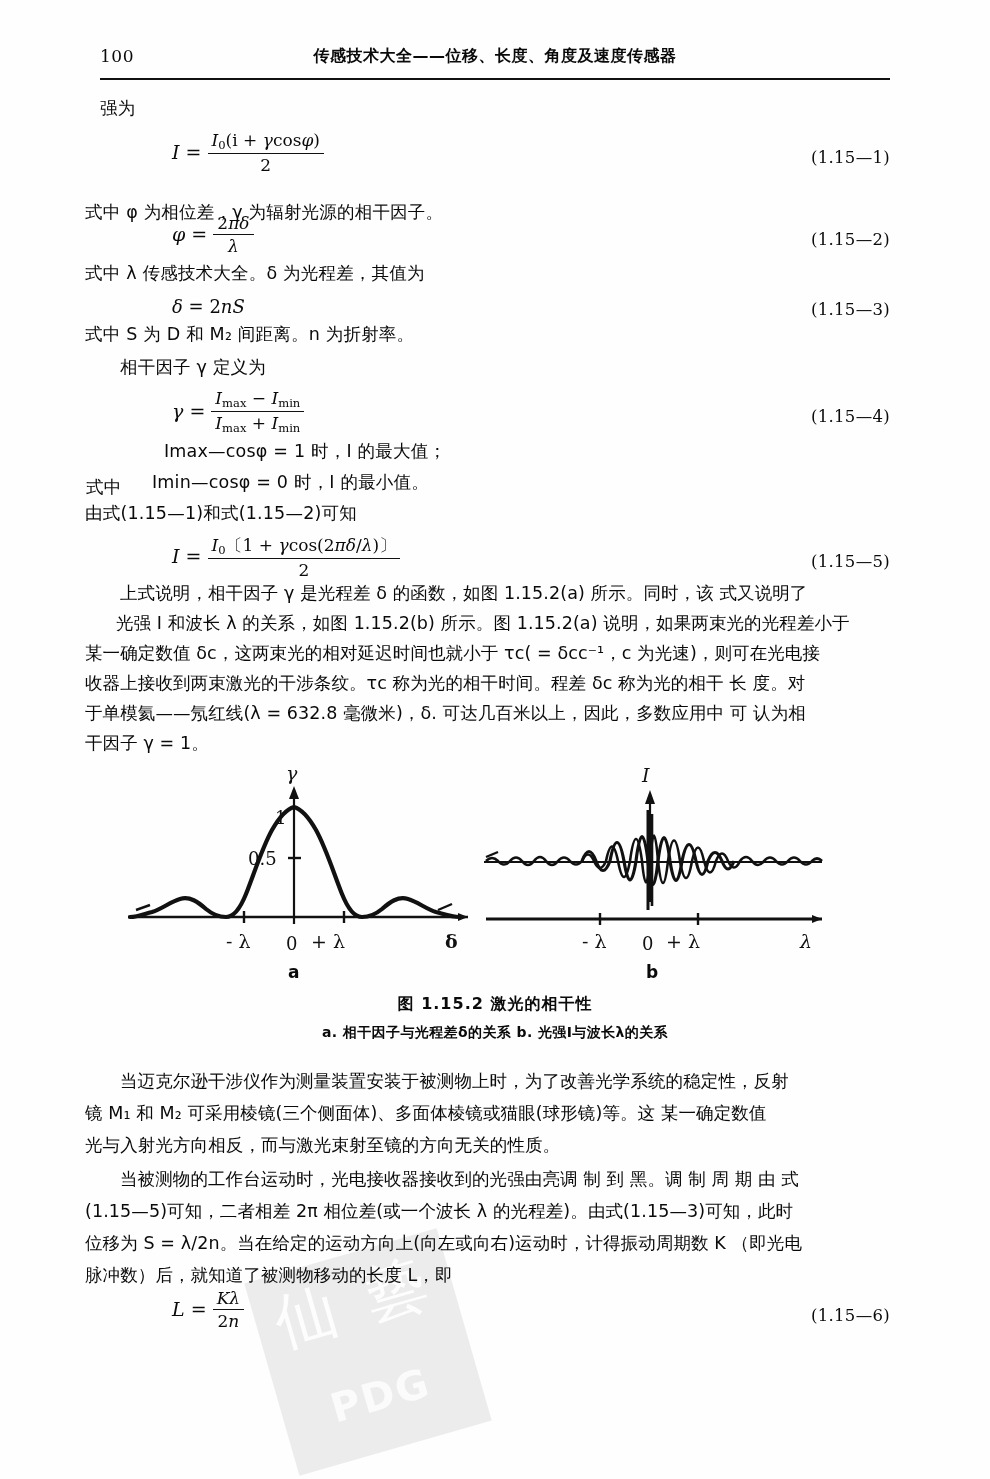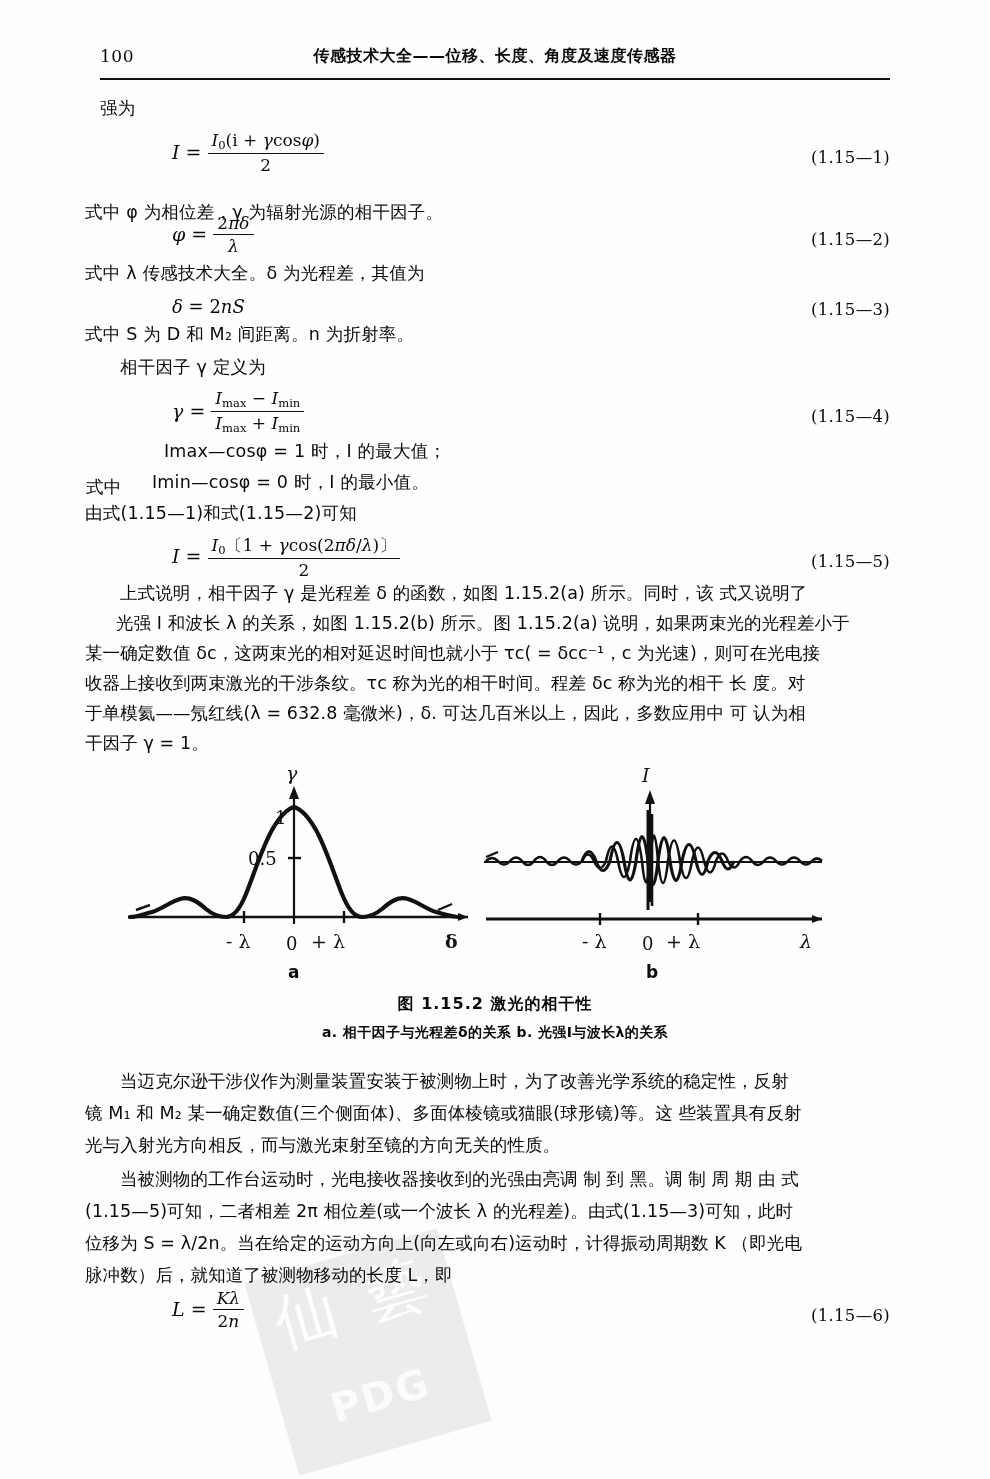--- a/index.html
+++ b/index.html
@@ -386,21 +386,21 @@
           <text x="330" y="186" font-size="19" font-style="italic">λ</text>
         </svg>
         <div class="fig-label" style="left:176px; top:200px;">b</div>
       </div>
 
       <div class="fig-caption-main">图 1.15.2   激光的相干性</div>
       <div class="fig-caption-sub">a. 相干因子与光程差δ的关系   b. 光强I与波长λ的关系</div>
     </div>
 
     <div class="body-par" style="left:120px; top:1066px;">当迈克尔逊干涉仪作为测量装置安装于被测物上时，为了改善光学系统的稳定性，反射</div>
-    <div class="body-par" style="left:85px; top:1098px;">镜 M₁ 和 M₂ 某一确定数值(三个侧面体)、多面体棱镜或猫眼(球形镜)等。这 些装置具有反射</div>
+    <div class="body-par" style="left:85px; top:1098px;">镜 M₁ 和 M₂ 可采用棱镜(三个侧面体)、多面体棱镜或猫眼(球形镜)等。这 某一确定数值</div>
     <div class="body-par" style="left:85px; top:1130px;">光与入射光方向相反，而与激光束射至镜的方向无关的性质。</div>
 
     <div class="body-par" style="left:120px; top:1164px;">当被测物的工作台运动时，光电接收器接收到的光强由亮调 制 到 黑。调 制 周 期 由 式</div>
     <div class="body-par" style="left:85px; top:1196px;">(1.15—5)可知，二者相差 2π 相位差(或一个波长 λ 的光程差)。由式(1.15—3)可知，此时</div>
     <div class="body-par" style="left:85px; top:1228px;">位移为 S = λ/2n。当在给定的运动方向上(向左或向右)运动时，计得振动周期数 K （即光电</div>
     <div class="body-par" style="left:85px; top:1260px;">脉冲数）后，就知道了被测物移动的长度 L，即</div>
 
     <div class="eq" style="left:172px; top:1289px;">
       <span class="mathit">L</span> =
       <span class="frac">

